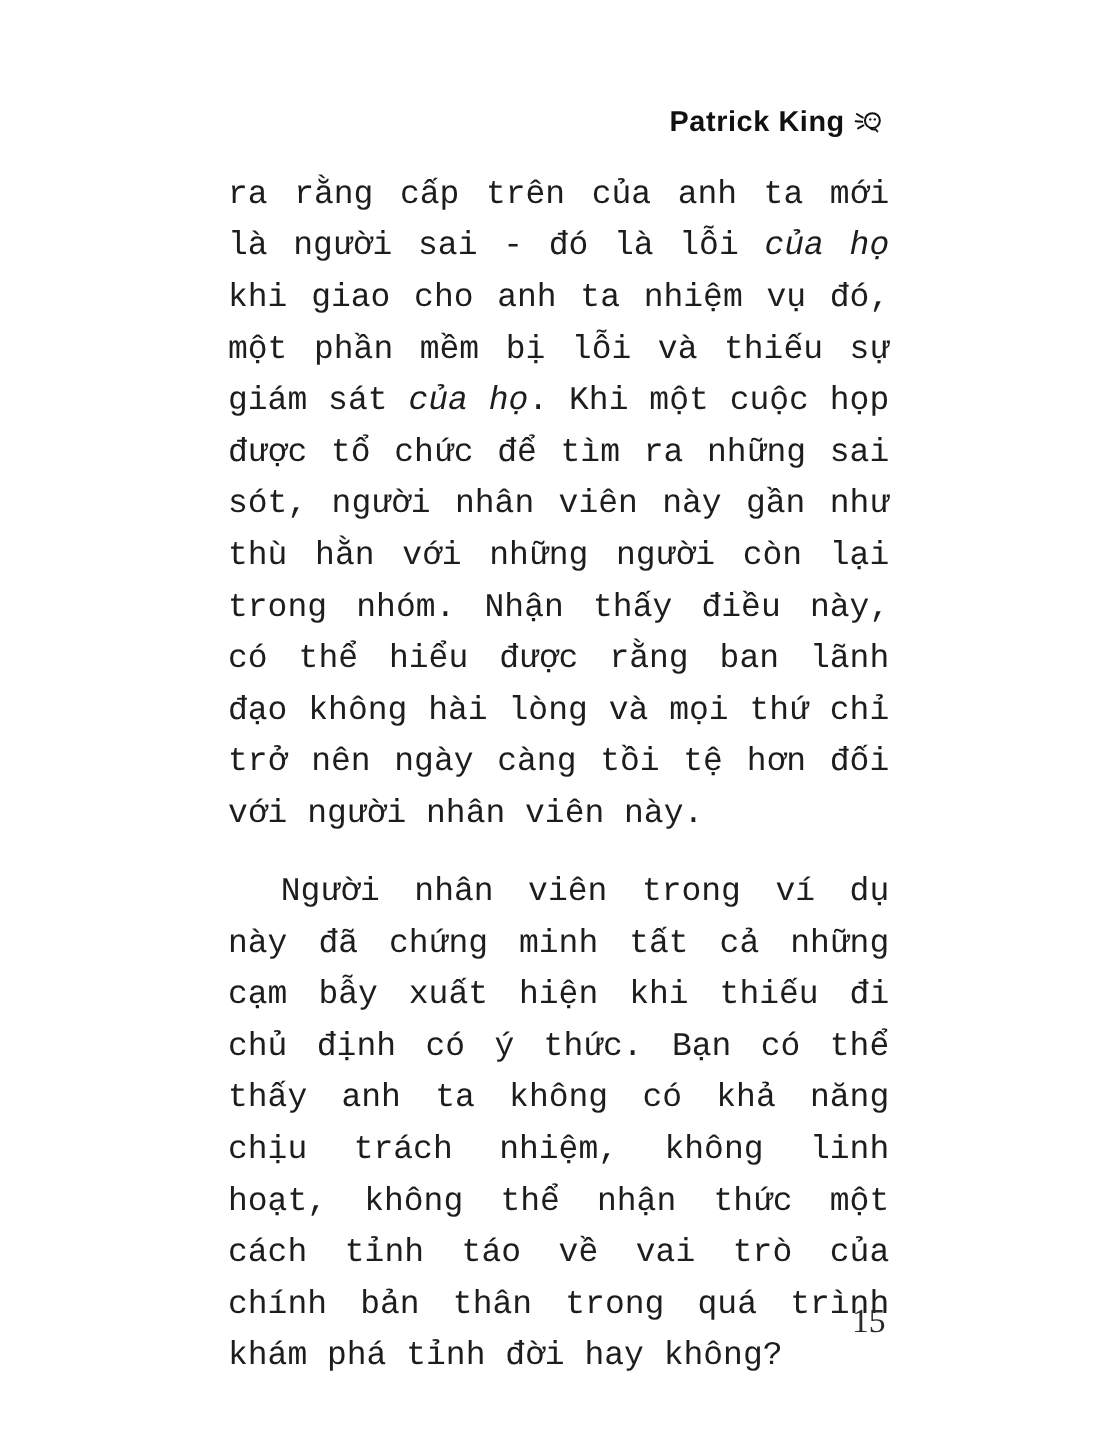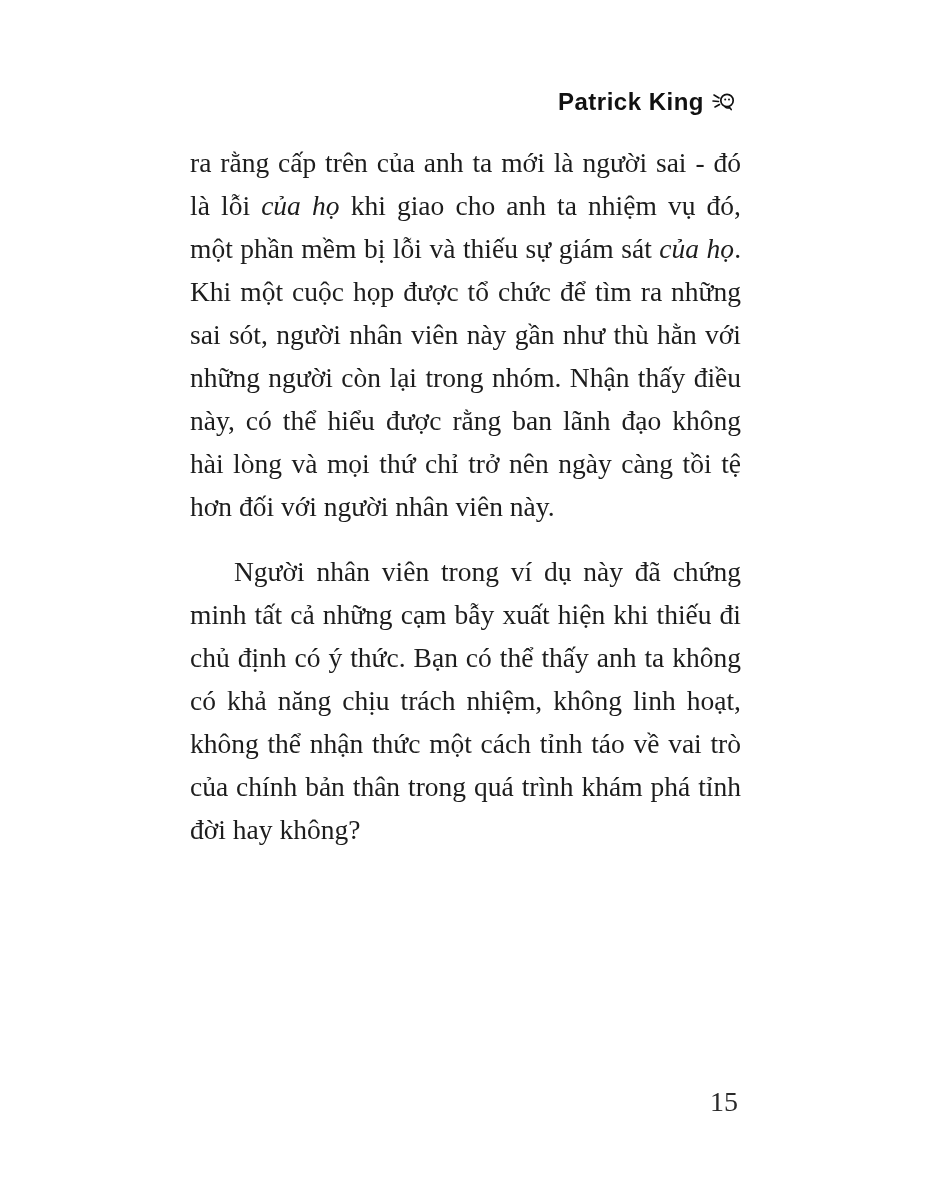--- a/index.html
+++ b/index.html
@@ -41,20 +41,21 @@
     top: 141px;
     left: 190px;
     width: 551px;
     font-size: 27.5px;
     line-height: 43px;
     text-align: justify;
     color: #1d1d1d;
   }
   .page-body p {
     margin: 0 0 22px 0;
+    font-family: Liberation Mono, monospace;
   }
   .page-body p.indent {
     text-indent: 44px;
   }
   .it {
     font-style: italic;
   }
   .page-number {
     position: absolute;
     top: 1086px;

